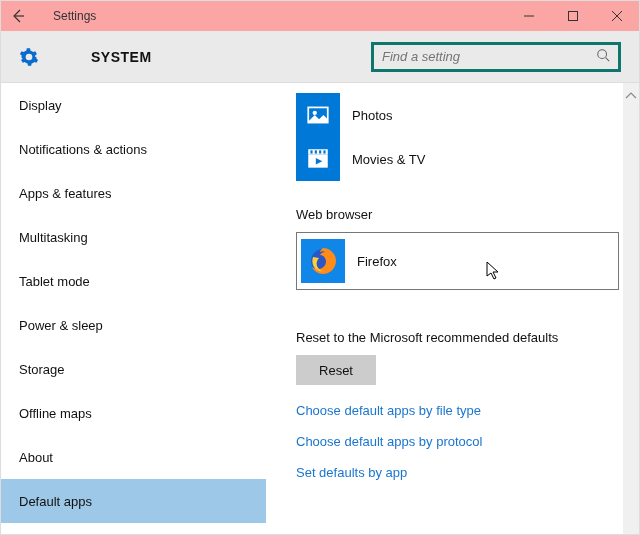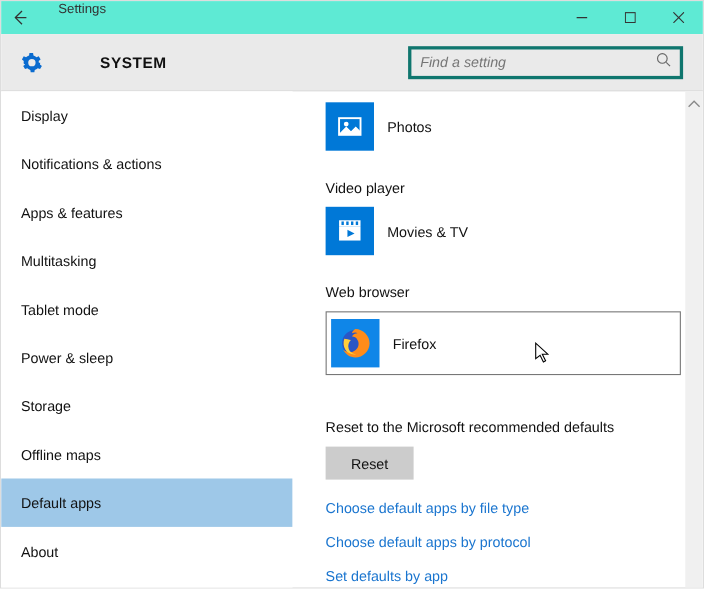--- a/index.html
+++ b/index.html
@@ -1,17 +1,17 @@
 <!DOCTYPE html>
 <html><head>
 <meta charset="utf-8">
 <style>
   * { box-sizing: border-box; margin: 0; padding: 0; font-family: "Segoe UI", Arial, sans-serif; }
   body { width: 640px; height: 535px; background: #fff; overflow: hidden; border: 1px solid #ddd; }
-  .titlebar { height: 30px; display: flex; align-items: flex-start; background: #5eead4; }
+  .titlebar { height: 30px; display: flex; align-items: center; background: #fca5a5; }
   .titlebar .back { width: 34px; height: 30px; display:flex; align-items:center; justify-content:center; }
   .titlebar .title { font-size: 12px; color: #333; margin-left: 18px; }
   .titlebar .spacer { flex: 1; }
   .titlebar .wbtn { width: 44px; height: 30px; display:flex; align-items:center; justify-content:center; color:#333; }
   .header { height: 52px; background: #eaeaea; display:flex; align-items:center; padding: 0 18px 0 18px; border-bottom: 1px solid #ddd; gap: 40px; }
   .header .gear { width: 20px; height: 20px; margin-right: 12px; color: #0a6bcf; display:flex; align-items:center; justify-content:center; }
   .header .hname { font-size: 14px; font-weight: bold; letter-spacing: .5px; color: #111; }
   .header .hsp { flex: 1; }
   .searchbox { width: 250px; height: 30px; border: 3px solid #0f766e; display:flex; align-items:center; padding: 0 8px; background: #eaeaea; }
   .searchbox input { flex:1; border:none; background:transparent; outline:none; font-size:13px; font-style: italic; color:#555; }
@@ -104,25 +104,25 @@
       </div>
     <div class="item">
         <span>Power &amp; sleep</span>
       </div>
     <div class="item">
         <span>Storage</span>
       </div>
     <div class="item">
         <span>Offline maps</span>
       </div>
+    <div class="item">
+        <span>About</span>
+      </div>
     <div class="item selected">
         <span>Default apps</span>
-      </div>
-    <div class="item">
-        <span>About</span>
       </div>
   </div>
 
   <div class="content">
     <div class="scrollbar">
       <div class="thumb">
         <svg width="12" height="8" viewBox="0 0 12 8">
             <path d="M1 7 L6 2 L11 7" stroke="#888" stroke-width="1.2" fill="none"></path>
           </svg>
       </div>
@@ -133,21 +133,20 @@
       <div class="app-tile tile-blue">
         <svg width="26" height="26" viewBox="0 0 24 24">
             <rect x="3" y="5" width="18" height="14" fill="none" stroke="#fff" stroke-width="1.6"></rect>
             <circle cx="9" cy="10" r="2" fill="#fff"></circle>
             <path d="M3 18 L9 12 L13 16 L17 12 L21 16 V19 H3z" fill="#fff"></path>
           </svg>
       </div>
       <div class="app-label">Photos</div>
     </div>
 
-    <div class="section-title">Video player</div>
     <div class="app-row">
       <div class="app-tile tile-blue">
         <svg width="26" height="26" viewBox="0 0 24 24">
             <rect x="3" y="8" width="18" height="12" fill="#fff"></rect>
             <rect x="3" y="3" width="18" height="5" fill="#fff"></rect>
             <rect x="5" y="4" width="2" height="3" fill="#0078d7"></rect>
             <rect x="9" y="4" width="2" height="3" fill="#0078d7"></rect>
             <rect x="13" y="4" width="2" height="3" fill="#0078d7"></rect>
             <rect x="17" y="4" width="2" height="3" fill="#0078d7"></rect>
             <path d="M10 11 L16 14 L10 17 z" fill="#0078d7"></path>

